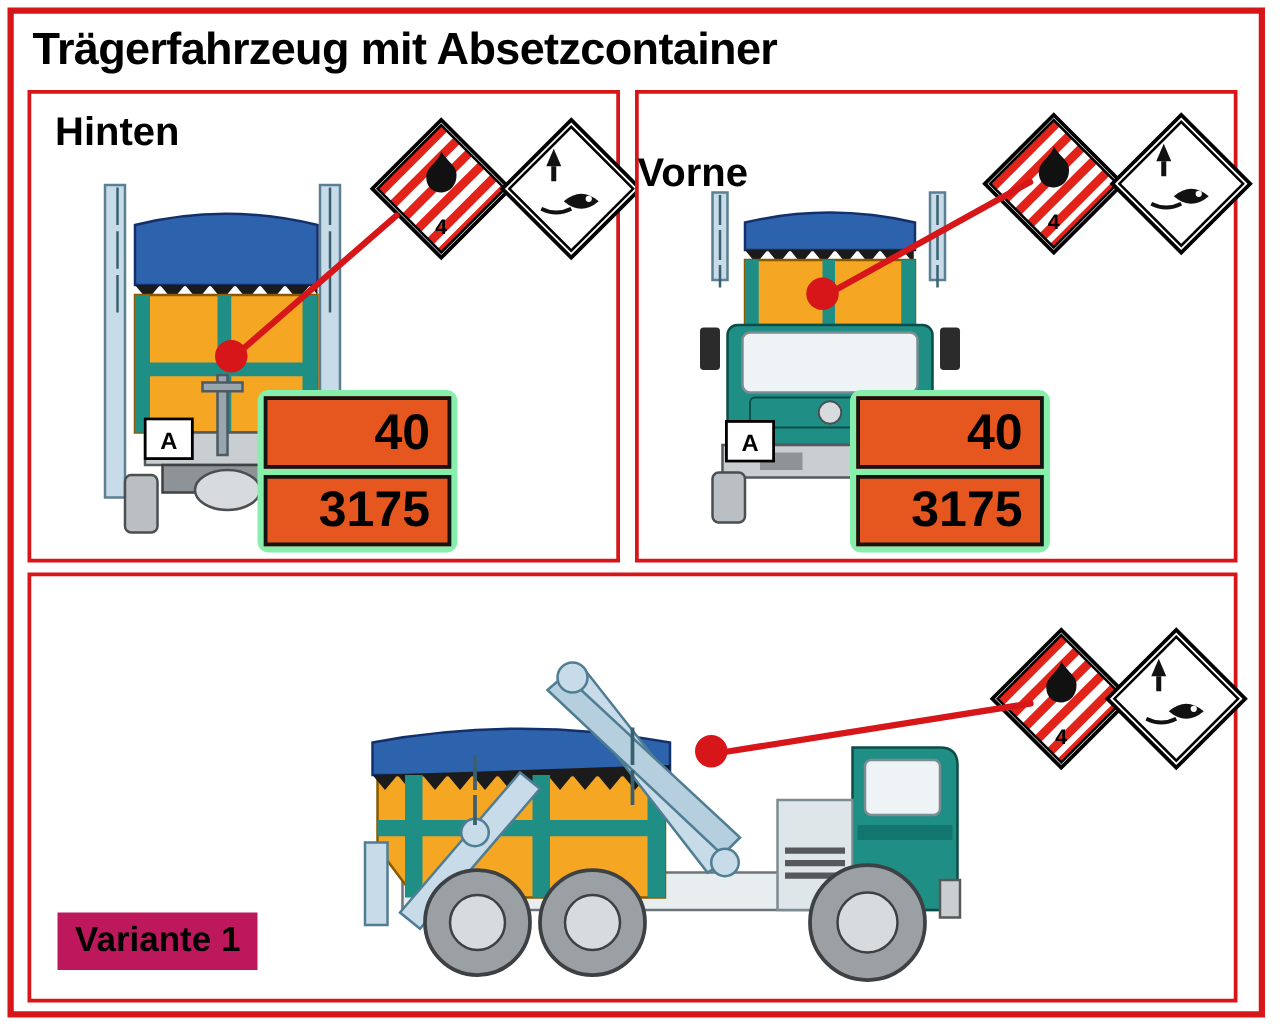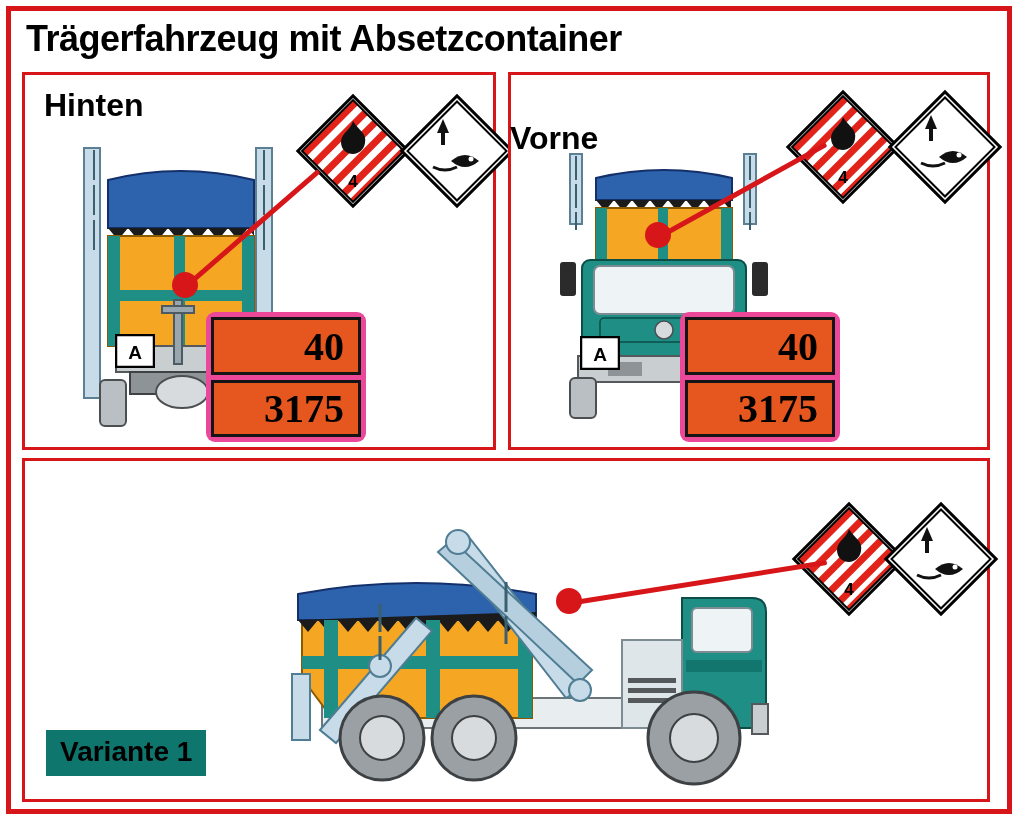--- a/index.html
+++ b/index.html
@@ -5,23 +5,23 @@
   html,body{margin:0;padding:0;background:#ffffff;}
   body{font-family:"Liberation Sans", sans-serif;}
   #page{position:relative;width:1024px;height:825px;background:#ffffff;overflow:hidden;}
   .outer-frame{position:absolute;left:6px;top:6px;width:1006px;height:808px;border:5px solid #d7161a;box-sizing:border-box;background:#fff;}
   .main-title{position:absolute;left:26px;top:18px;font-size:36px;font-weight:bold;color:#000;letter-spacing:-0.5px;white-space:nowrap;}
   .panel{position:absolute;border:3px solid #d7161a;box-sizing:border-box;background:#fff;}
   #panel-rear{left:22px;top:72px;width:474px;height:378px;}
   #panel-front{left:508px;top:72px;width:482px;height:378px;}
   #panel-side{left:22px;top:458px;width:968px;height:344px;}
   .panel-label{position:absolute;font-size:32px;font-weight:bold;color:#000;line-height:1.08;}
-  .variante{position:absolute;left:46px;top:730px;background:#0f766e;border:0;padding:6px 14px 8px 14px;font-size:28px;font-weight:bold;color:#000;}
+  .variante{position:absolute;left:46px;top:730px;background:#be185d;border:0;padding:6px 14px 8px 14px;font-size:28px;font-weight:bold;color:#000;}
   
-  .plate{position:absolute;background:#ec4899;border-radius:9px;padding:5px;box-sizing:border-box;font-family:Liberation Serif, serif;}
+  .plate{position:absolute;background:#86efac;border-radius:9px;padding:5px;box-sizing:border-box;}
   .plate .row{background:#e6571f;border:3px solid #141414;box-sizing:border-box;display:flex;align-items:center;justify-content:flex-end;}
   .plate .row span{font-size:40px;font-weight:bold;color:#000;padding-right:14px;letter-spacing:0px;}
   .plate .row.bottom{margin-top:5px;}
   
   .plac{position:absolute;}
   .leader{position:absolute;background:#d7161a;transform-origin:0 50%;height:5px;border-radius:2px;}
   .dot{position:absolute;width:26px;height:26px;border-radius:50%;background:#d7161a;}
   svg{display:block;}
 </style>
 </head>

